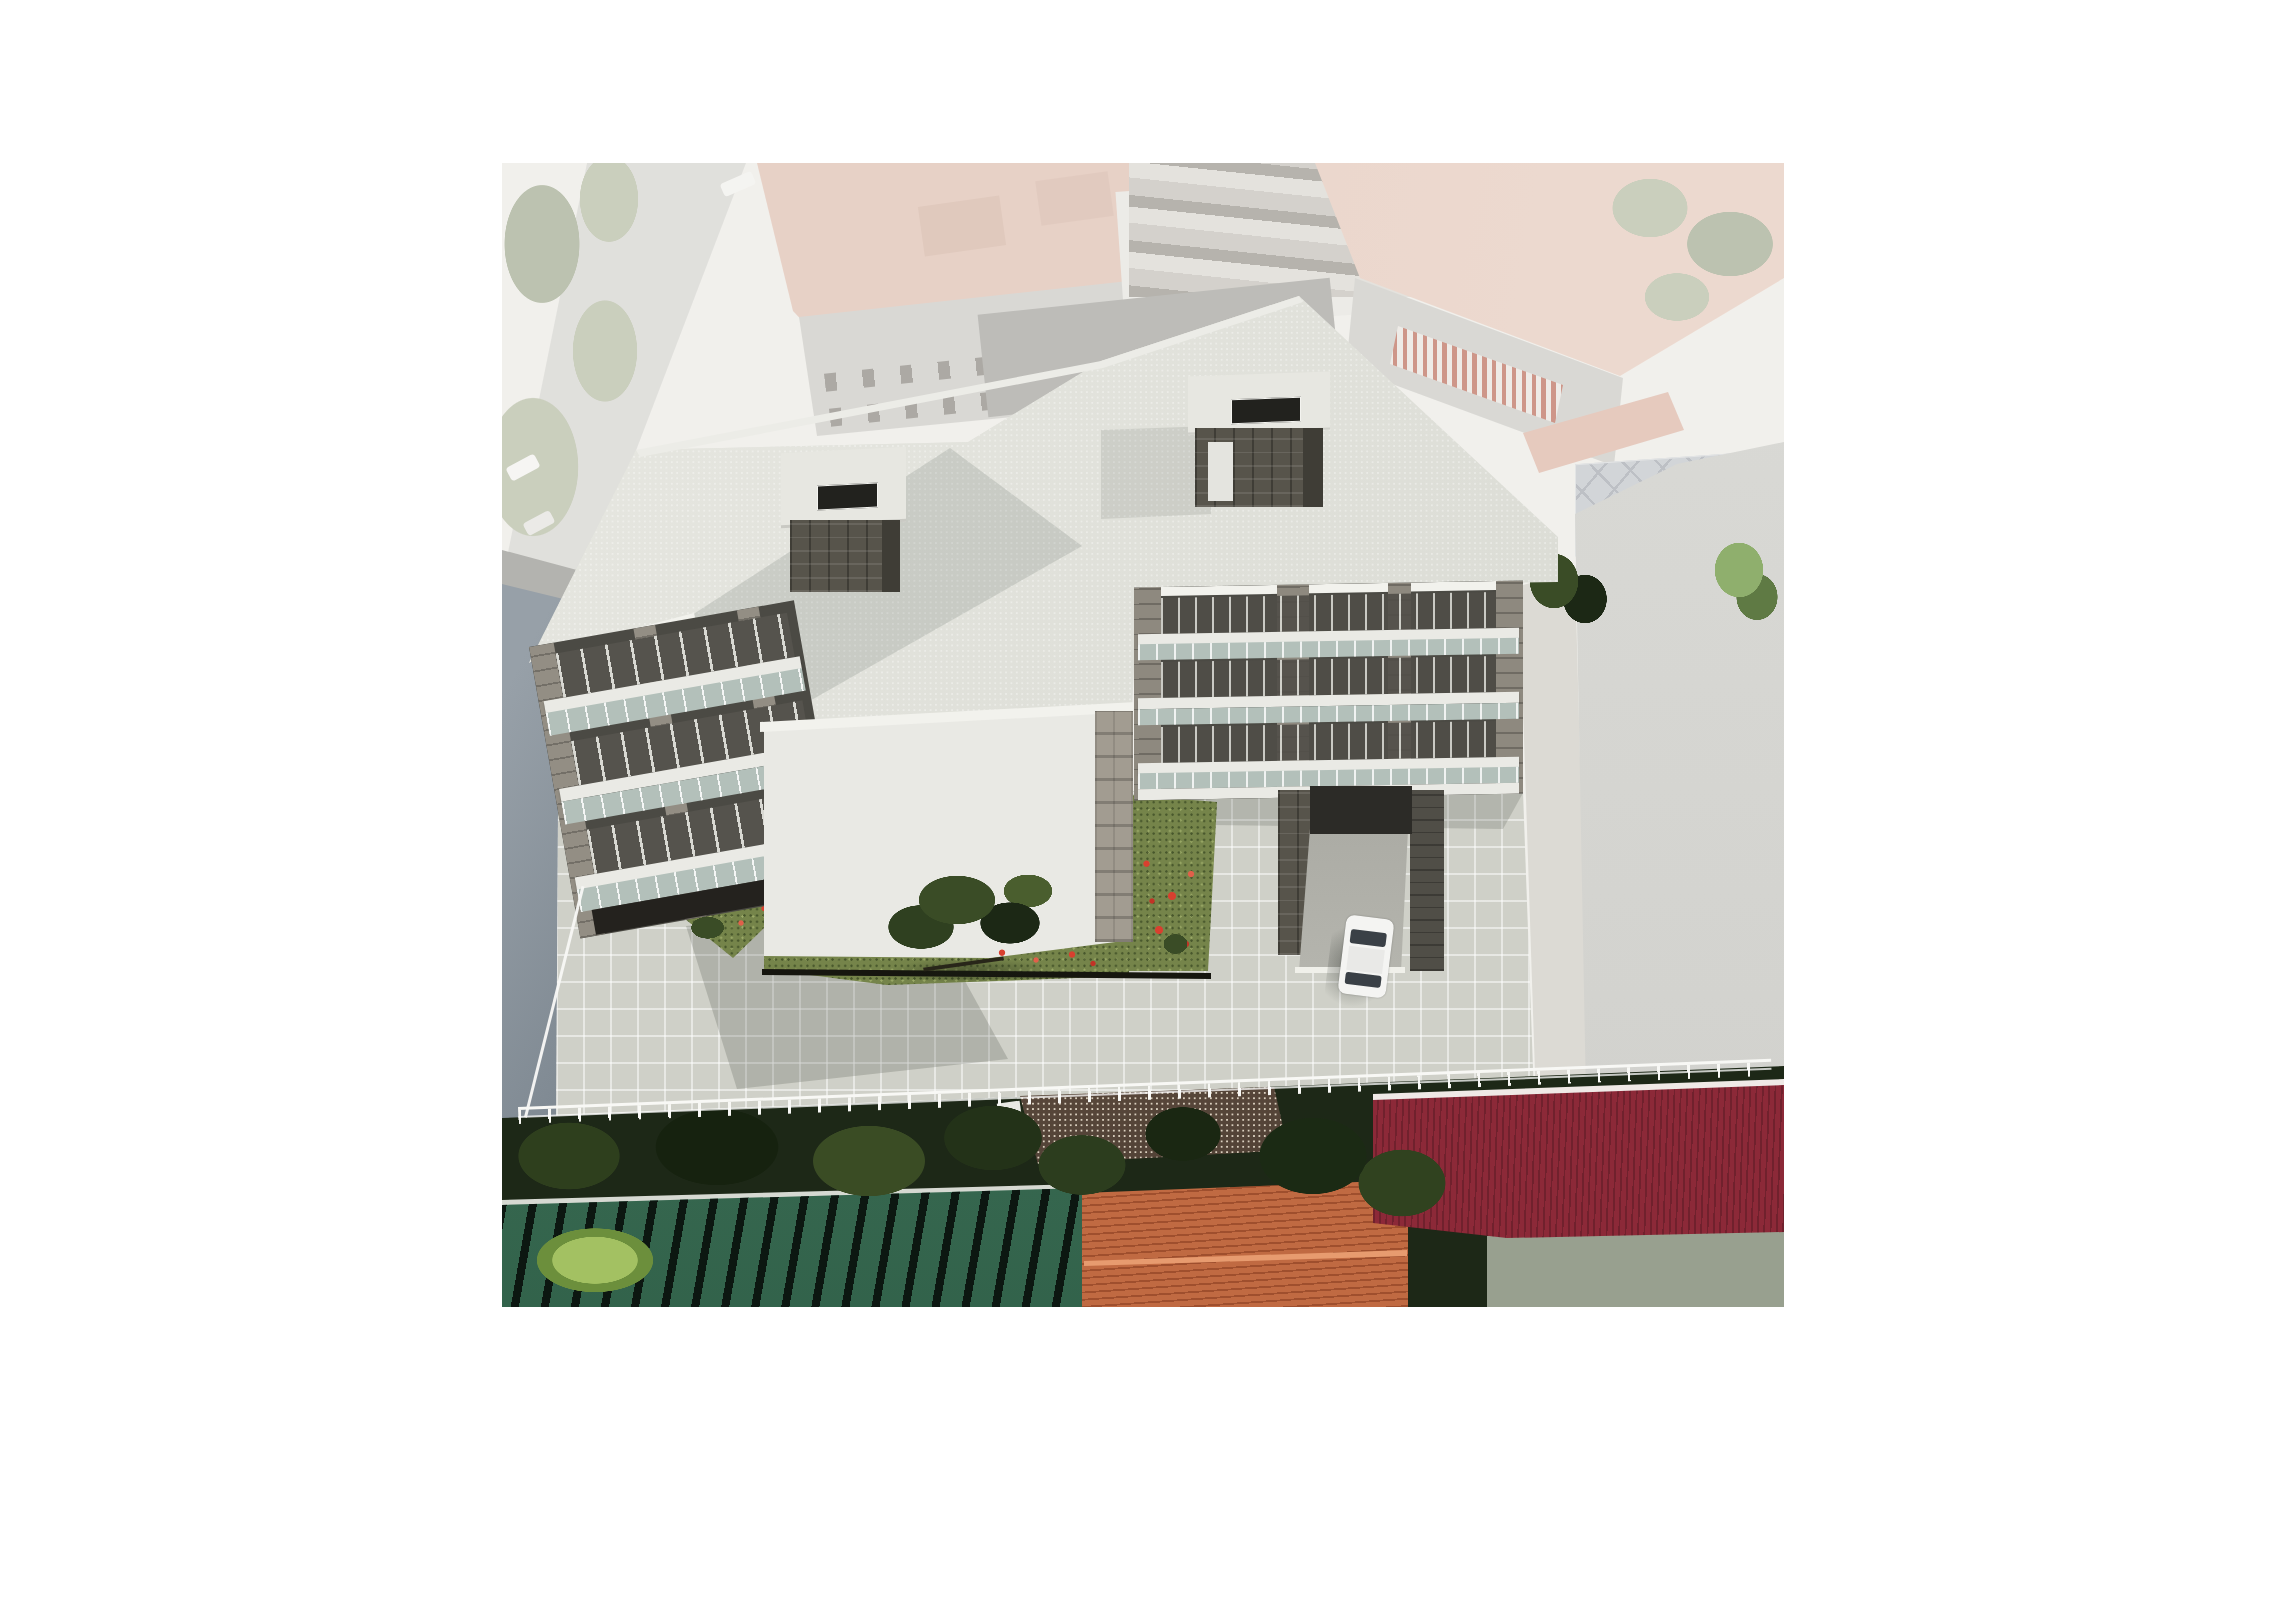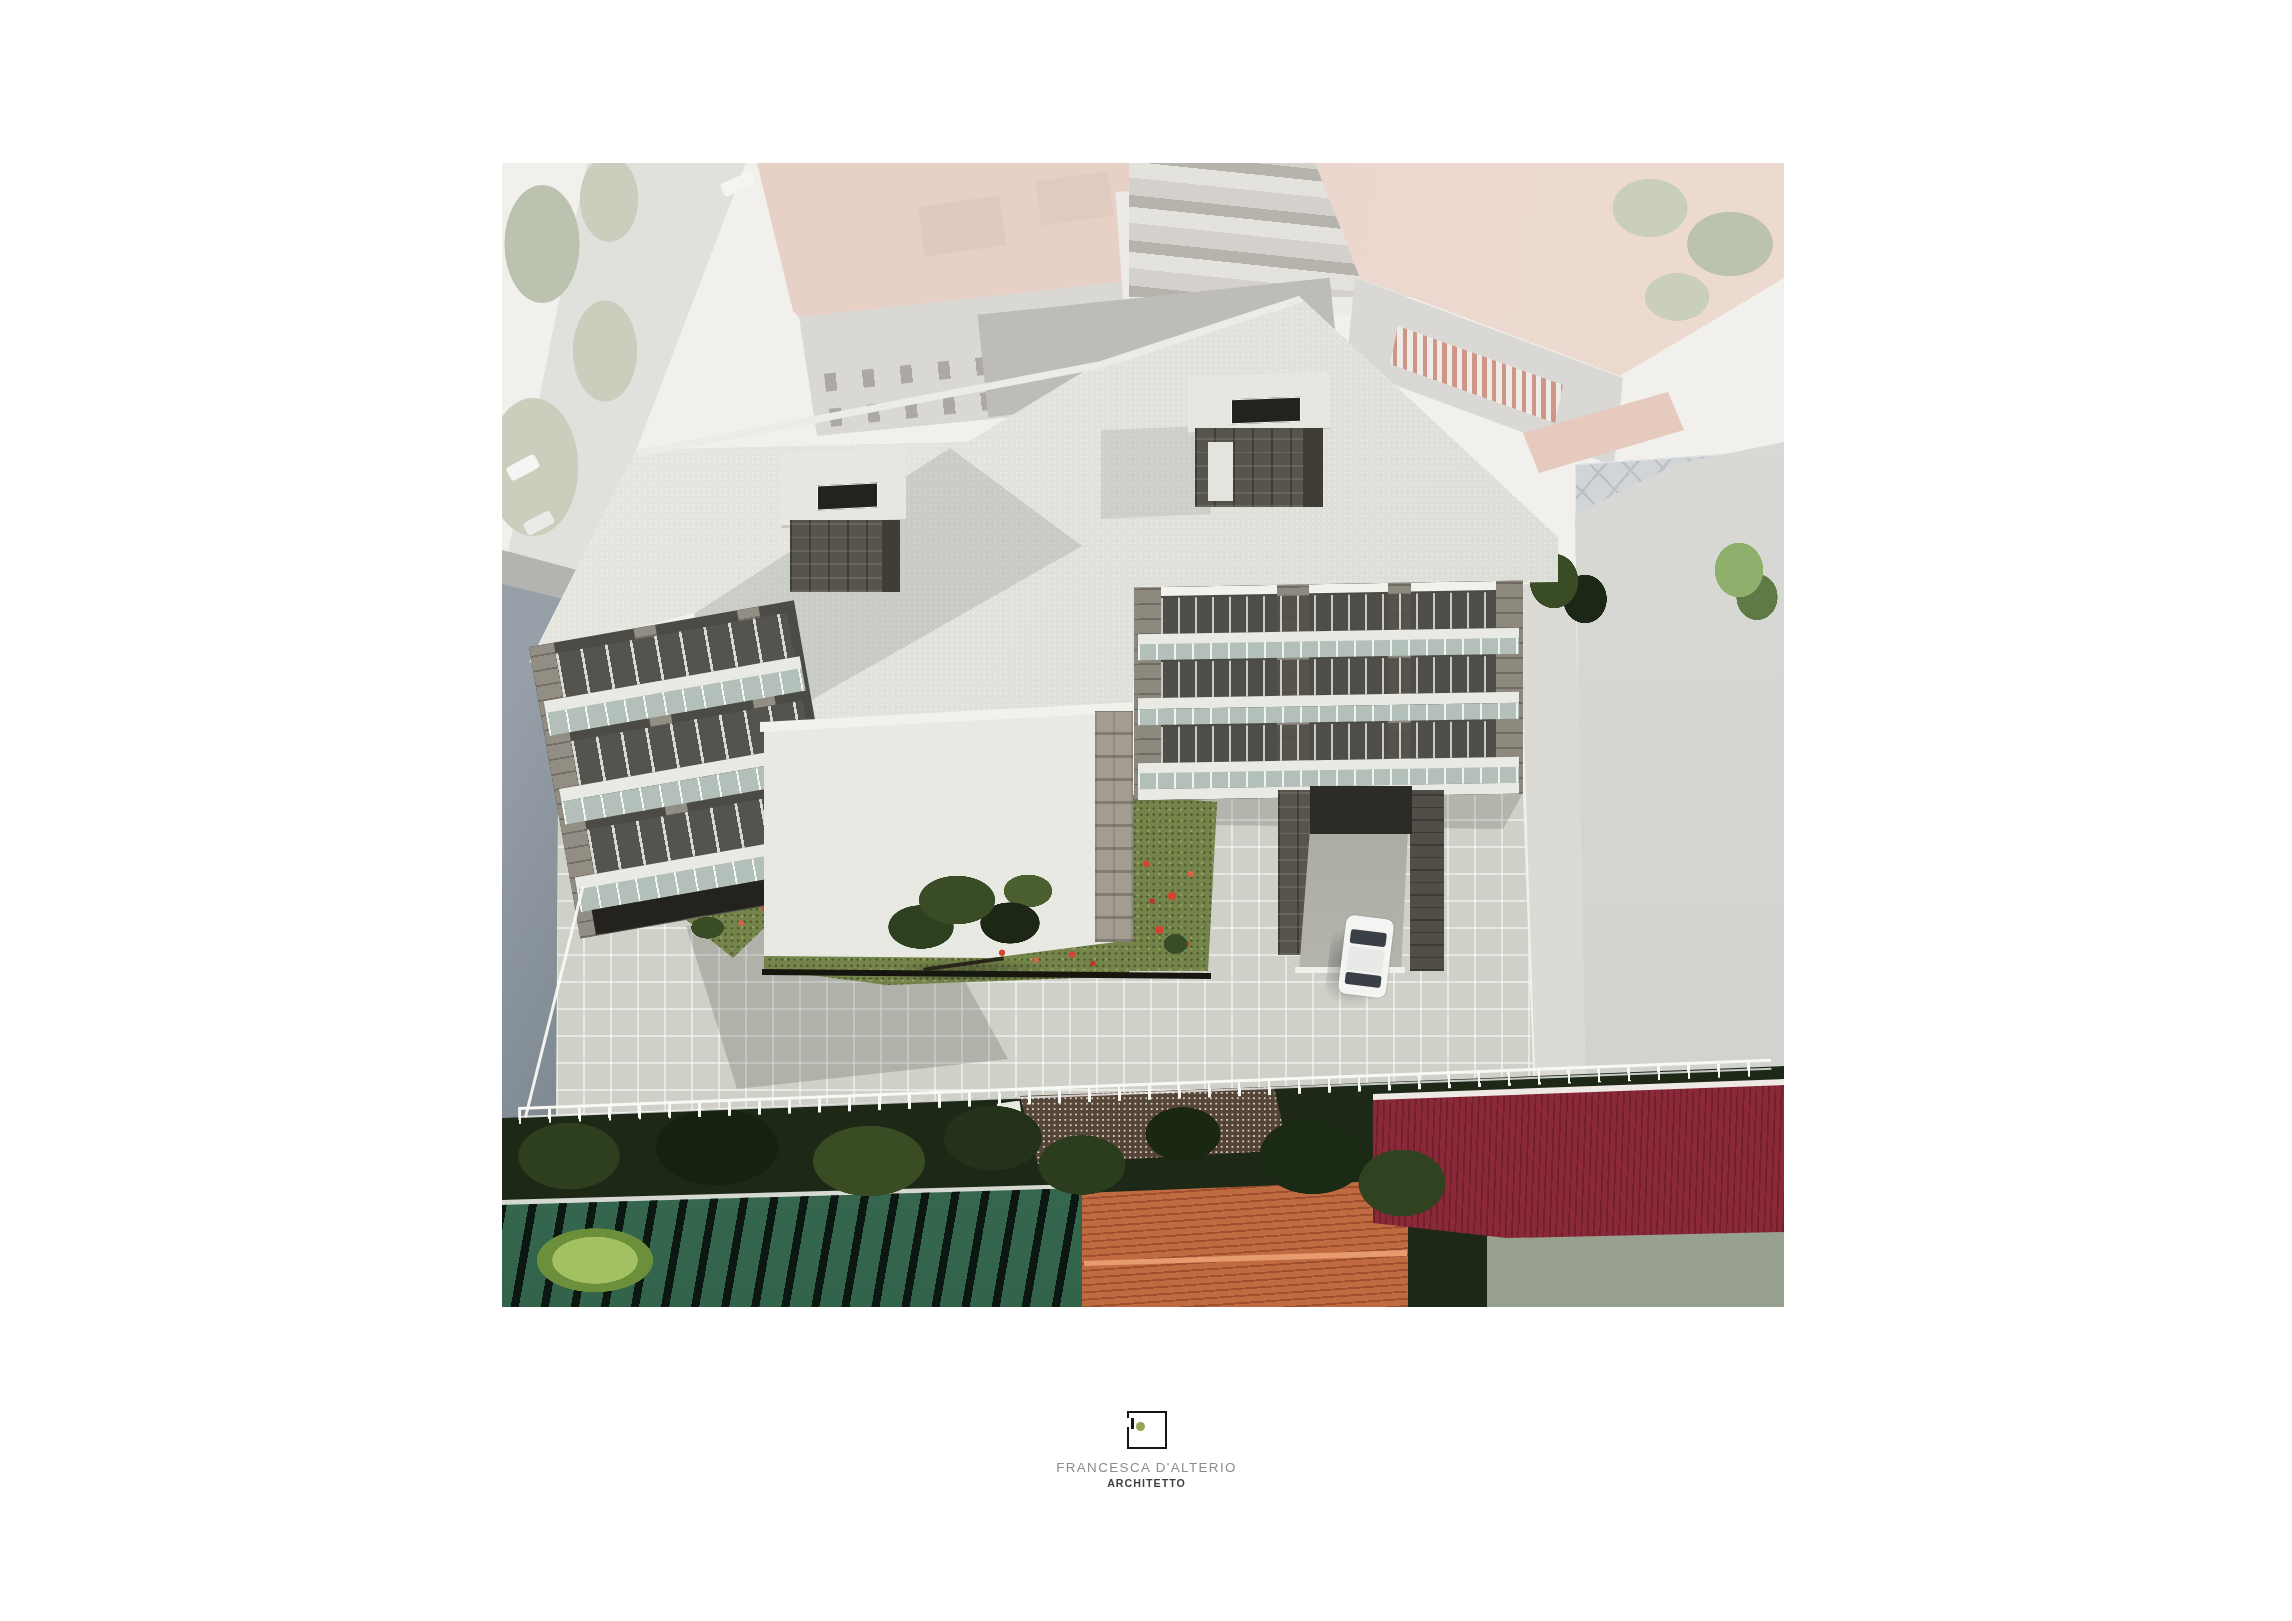--- a/index.html
+++ b/index.html
@@ -347,23 +347,14 @@
     <div class="abs" id="b-shedwhite"></div>
     <div class="abs" id="b-trees"></div>
     <div class="abs" id="b-bush-bright"></div>
 
     <div class="abs" id="f-main">
       <div id="f-rail2"></div>
     </div>
     <div class="abs" id="f-left"></div>
   </div>
 
-  <div id="logo">
-    <div id="logo-icon">
-      <span id="li-gap"></span>
-      <span id="li-step"></span>
-      <span id="li-dot"></span>
-    </div>
-    <div id="logo-name">FRANCESCA D'ALTERIO</div>
-    <div id="logo-title">ARCHITETTO</div>
-  </div>
 </div>
 
 
 </body></html>

